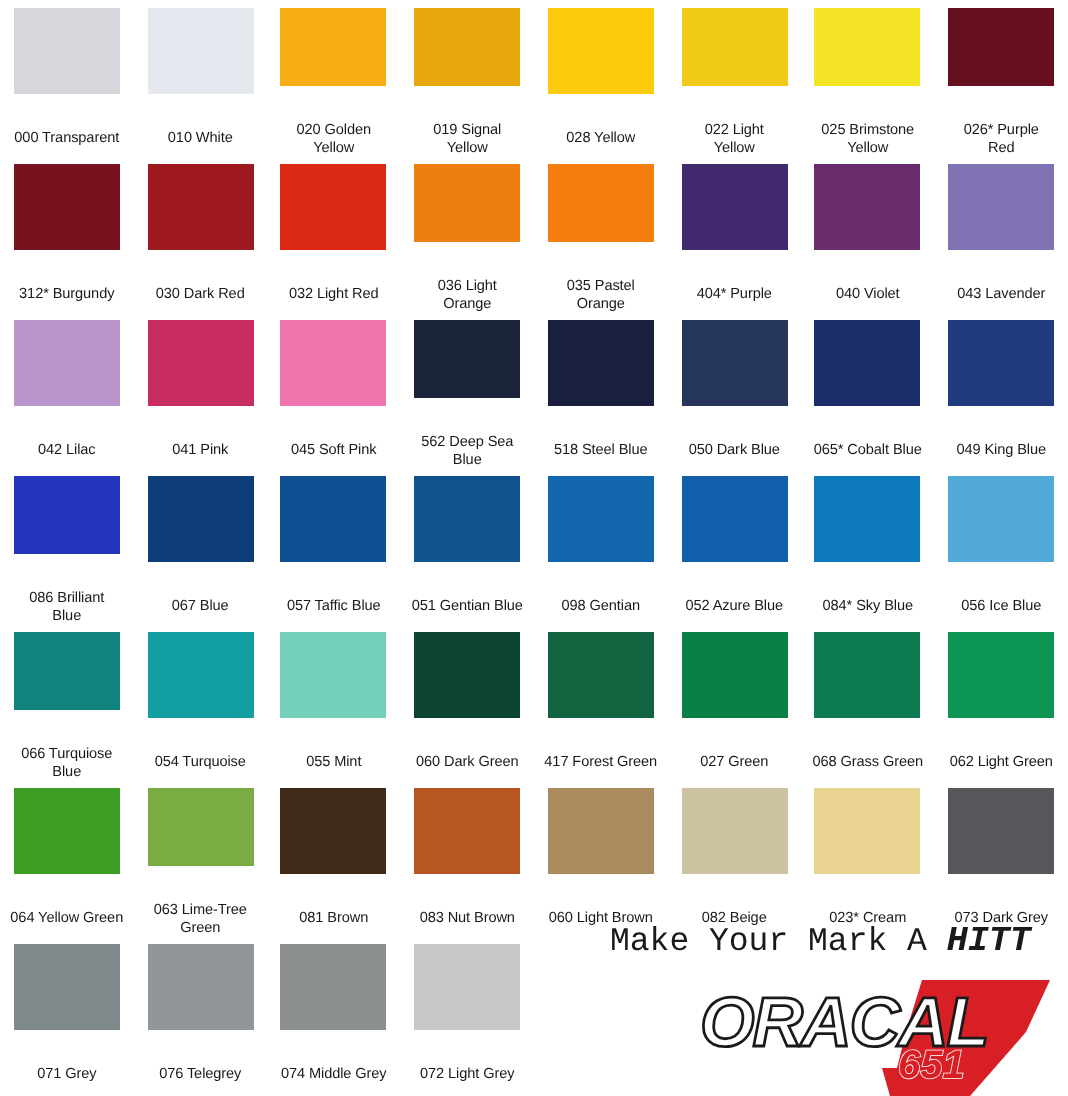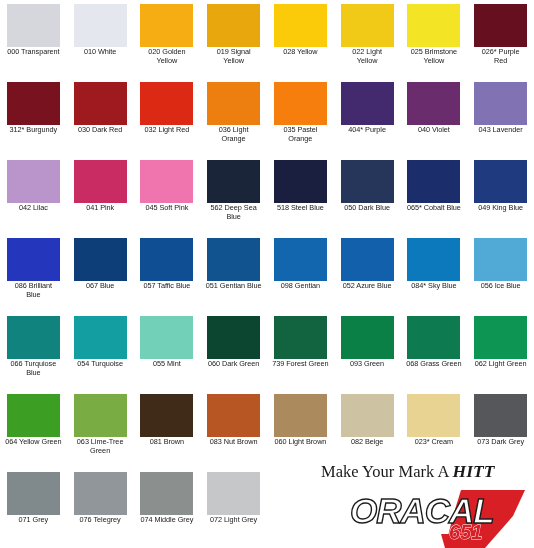--- a/index.html
+++ b/index.html
@@ -34,38 +34,38 @@
     flex-direction: column;
     align-items: center;
   }
   .swatch-chip {
     width: 53px;
     height: 43px;
     margin-top: 4px;
     display: block;
   }
   .swatch-label {
-    margin-top: 0;
+    margin-top: 17px;
     width: 64px;
     text-align: center;
     font-size: 7.3px;
     line-height: 9.2px;
     color: #1a1a1a;
     font-family: "Liberation Sans", sans-serif;
     letter-spacing: -0.05px;
     white-space: pre-line;
   }
   
   .tagline {
     position: absolute;
-    left: 321px;
+    left: 305px;
     top: 461px;
     font-size: 16.5px;
     color: #1a1a1a;
-    font-family: Liberation Serif, serif;
+    font-family: Liberation Mono, monospace;
     white-space: nowrap;
   }
   .tagline .brand {
     font-weight: bold;
     font-style: italic;
     font-size: 17.5px;
   }
   .logo-block {
     position: absolute;
     left: 345px;
@@ -230,25 +230,25 @@
       <div class="swatch-cell">
         <div class="swatch-chip" style="background-color: rgb(114, 207, 184);"></div>
         <div class="swatch-label">055 Mint</div>
       </div>
       <div class="swatch-cell">
         <div class="swatch-chip" style="background-color: rgb(12, 70, 48);"></div>
         <div class="swatch-label">060 Dark Green</div>
       </div>
       <div class="swatch-cell">
         <div class="swatch-chip" style="background-color: rgb(18, 99, 63);"></div>
-        <div class="swatch-label">739 Forest Green</div>
+        <div class="swatch-label">417 Forest Green</div>
       </div>
       <div class="swatch-cell">
         <div class="swatch-chip" style="background-color: rgb(11, 128, 70);"></div>
-        <div class="swatch-label">093 Green</div>
+        <div class="swatch-label">027 Green</div>
       </div>
       <div class="swatch-cell">
         <div class="swatch-chip" style="background-color: rgb(14, 122, 80);"></div>
         <div class="swatch-label">068 Grass Green</div>
       </div>
       <div class="swatch-cell">
         <div class="swatch-chip" style="background-color: rgb(12, 149, 83);"></div>
         <div class="swatch-label">062 Light Green</div>
       </div>
       <div class="swatch-cell">

